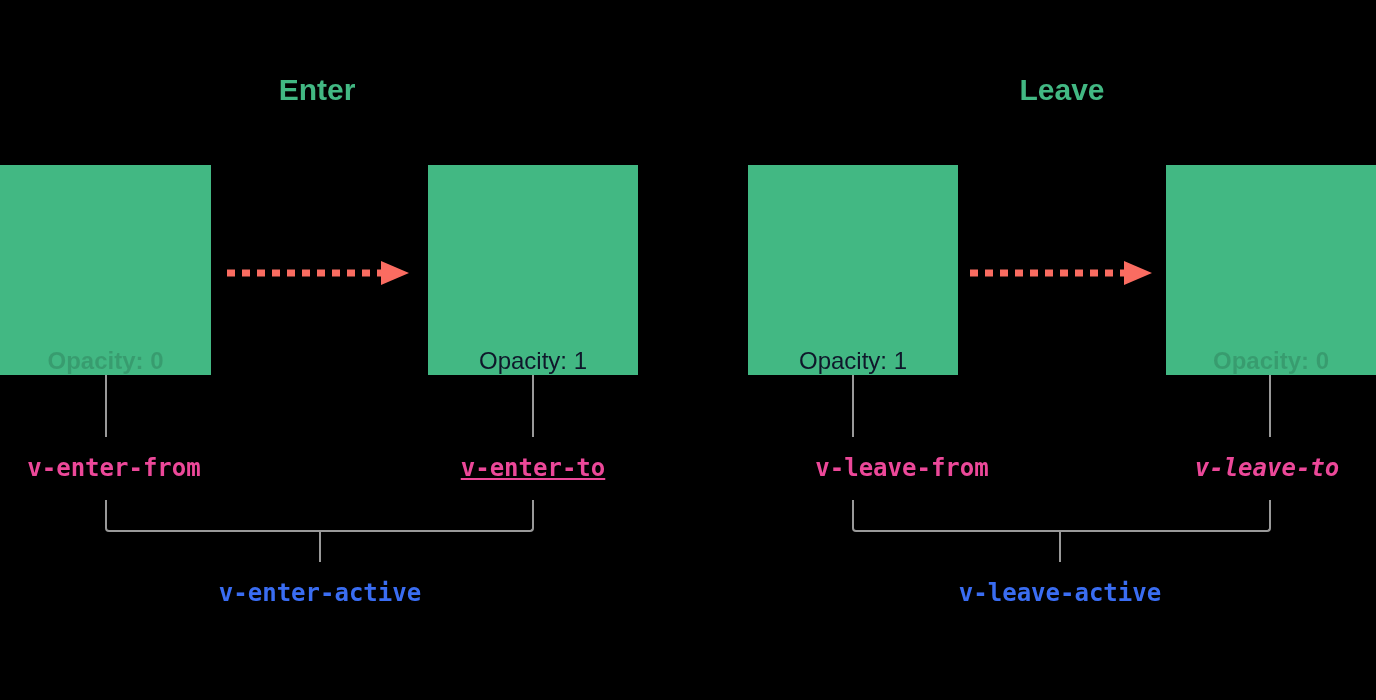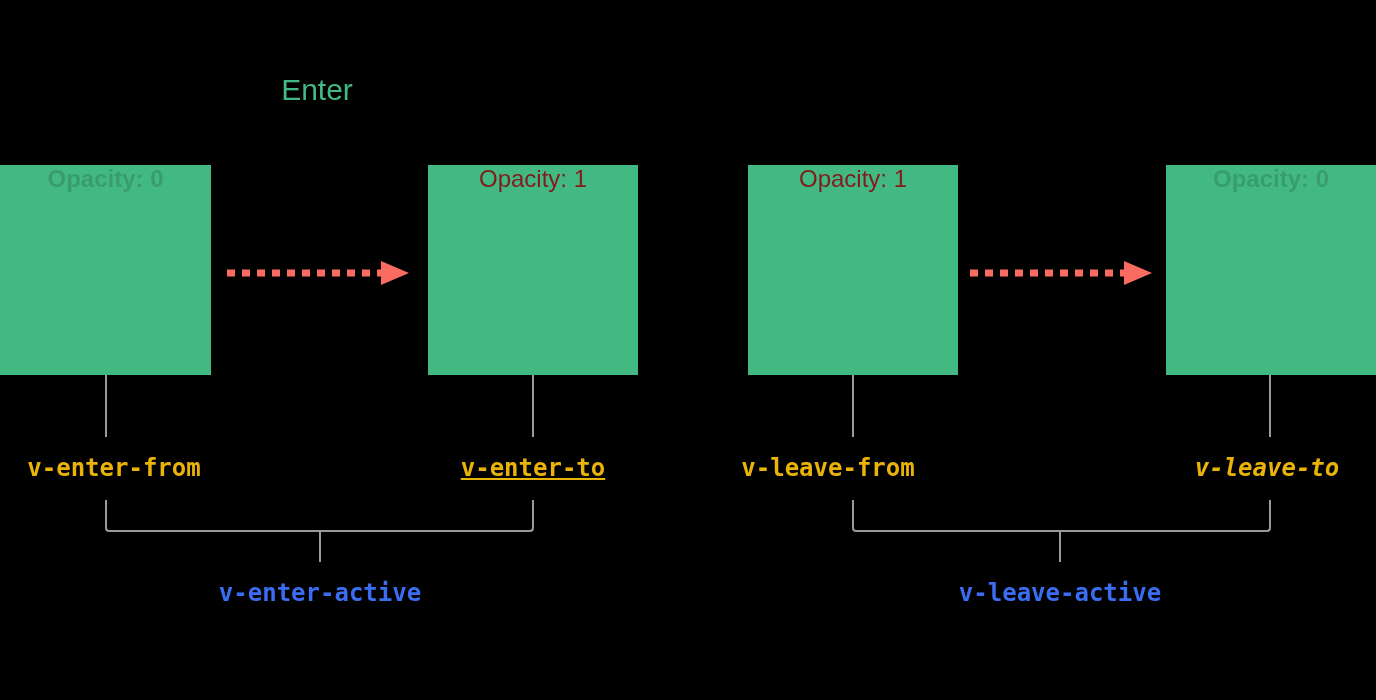--- a/index.html
+++ b/index.html
@@ -15,42 +15,42 @@
     overflow: hidden;
     font-family: "Liberation Sans", sans-serif;
   }
   .section-title {
     position: absolute;
     top: 72px;
     width: 220px;
     text-align: center;
     color: #42b883;
     font-size: 30px;
-    font-weight: 400;
+    font-weight: 700;
     line-height: 36px;
   }
   .title-enter { left: 207px; }
   .title-leave { left: 952px; }
   .box {
     position: absolute;
     top: 165px;
     height: 210px;
     background: #42b883;
     display: flex;
-    align-items: flex-start;
+    align-items: flex-end;
     justify-content: center;
   }
   .box-enter-from { left: 0px;    width: 211px; }
   .box-enter-to   { left: 428px;  width: 210px; }
   .box-leave-from { left: 748px;  width: 210px; }
   .box-leave-to   { left: 1166px; width: 210px; }
   .box-label {
     font-size: 24px;
     line-height: 28px;
-    color: #7f1d1d;
+    color: #0f172a;
     font-weight: 400;
   }
   .box-label.faded {
     color: rgba(0, 0, 0, 0.15);
     font-weight: 700;
   }
   .arrow {
     position: absolute;
     top: 257px;
     width: 186px;
@@ -65,30 +65,30 @@
   }
   .drop { top: 375px; height: 62px; }
   .drop-1 { left: 105px; }
   .drop-2 { left: 532px; }
   .drop-3 { left: 852px; }
   .drop-4 { left: 1269px; }
   .class-label {
     position: absolute;
     top: 455px;
     transform: translateX(-50%);
-    color: #eab308;
+    color: #ec4899;
     font-family: "DejaVu Sans Mono", "Liberation Mono", monospace;
     font-size: 24px;
     line-height: 26px;
     font-weight: 600;
     white-space: nowrap;
   }
   .lbl-enter-from { left: 114px; }
   .lbl-enter-to   { left: 533px; text-decoration: underline; }
-  .lbl-leave-from { left: 828px; text-align: right; }
+  .lbl-leave-from { left: 902px; text-align: right; }
   .lbl-leave-to   { left: 1267px; font-style: italic; }
   .bracket {
     position: absolute;
     top: 500px;
     height: 30px;
     border-left: 2px solid #999999;
     border-right: 2px solid #999999;
     border-bottom: 2px solid #999999;
     border-bottom-left-radius: 4px;
     border-bottom-right-radius: 4px;
@@ -111,20 +111,21 @@
   }
   .lbl-enter-active { left: 320px; }
   .lbl-leave-active { left: 1060px; }
 </style>
 </head>
 <body>
 
 <div class="canvas">
 
   <div class="section-title title-enter">Enter</div>
+  <div class="section-title title-leave">Leave</div>
 
   <div class="box box-enter-from">
     <span class="box-label faded">Opacity: 0</span>
   </div>
 
   <div class="box box-enter-to">
     <span class="box-label">Opacity: 1</span>
   </div>
 
   <div class="box box-leave-from">

